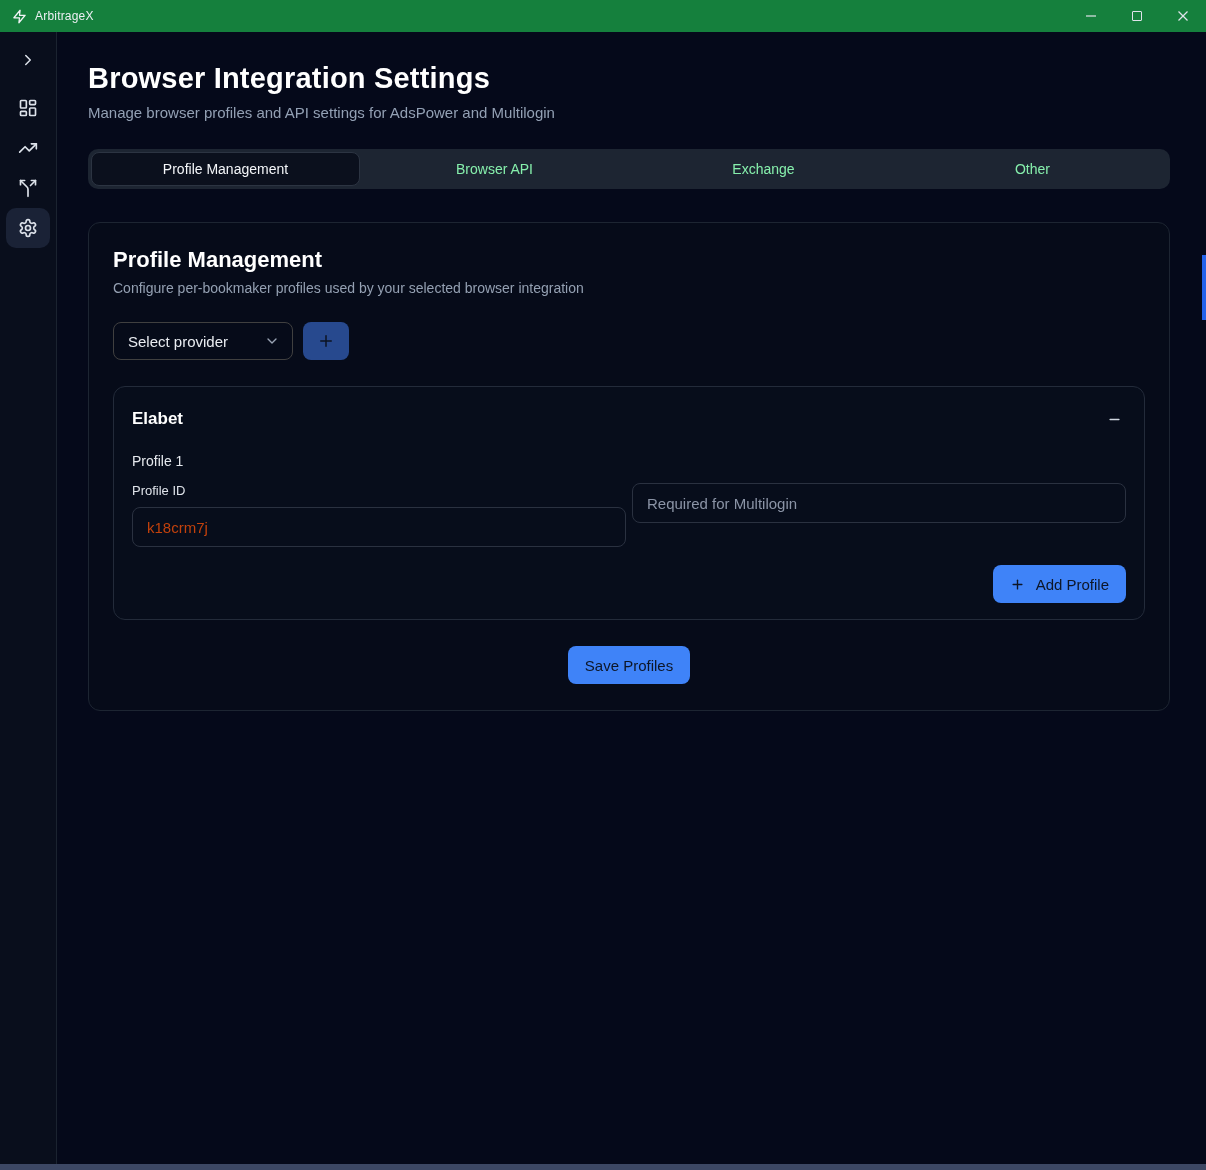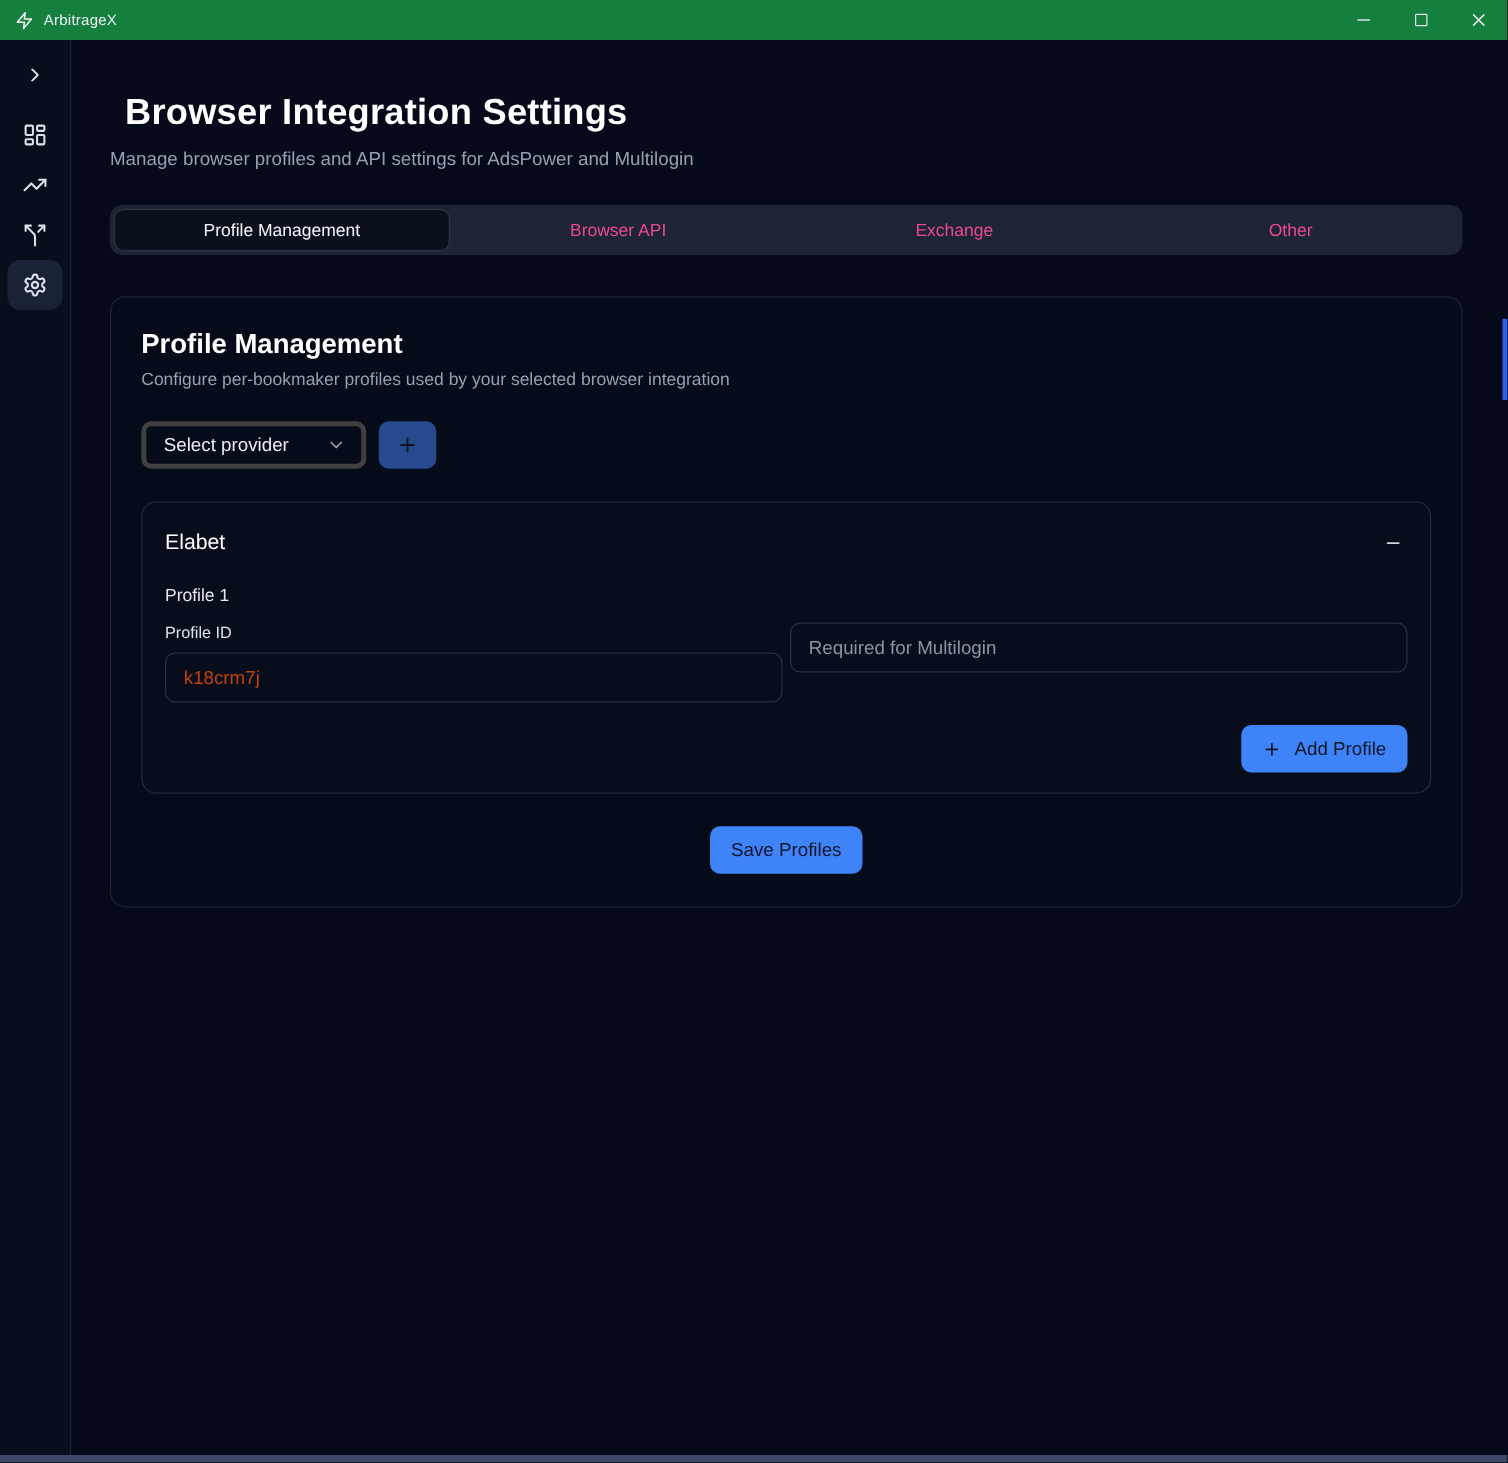--- a/index.html
+++ b/index.html
@@ -44,73 +44,73 @@
     width: 44px; height: 40px; border-radius: 10px;
     display: flex; align-items: center; justify-content: center;
     color: #dde2ea; cursor: pointer; margin-bottom: 0;
   }
   .side-item.toggle { margin-bottom: 8px; }
   .side-item.active { background: #1a2236; }
 
   
   .main { flex: 1; padding: 30px 36px 0 31px; position: relative; }
   .page-title {
-    margin: 12px; color: #ffffff;
+    margin: 0; color: #ffffff;
     font-size: 29px; font-weight: bold; letter-spacing: .2px;
   }
   .page-subtitle { margin-top: 9px; color: #93a0b4; font-size: 15px; }
 
   
   .tabs {
     margin-top: 28px; height: 40px;
     background: #1d2532; border-radius: 10px;
     padding: 3px; display: grid; grid-template-columns: repeat(4, 1fr);
   }
   .tab {
     display: flex; align-items: center; justify-content: center;
-    font-size: 14px; color: #ec4899; border-radius: 8px;
+    font-size: 14px; color: #86efac; border-radius: 8px;
     cursor: pointer; border: 1px solid transparent;
   }
   .tab.active {
     background: #0b101d; border-color: #2c3442; color: #f4f6f9;
   }
 
   
   .card {
     margin-top: 33px; background: #060b19;
     border: 1px solid #1d2532; border-radius: 12px;
     padding: 24px 24px 26px 24px;
   }
   .card-title { margin: 0; color: #ffffff; font-size: 22px; font-weight: bold; }
   .card-subtitle { margin-top: 7px; color: #94a0b2; font-size: 14px; }
 
   .provider-row { margin-top: 26px; display: flex; align-items: center; }
   .select {
     width: 180px; height: 38px;
-    border: 4px solid #404040; border-radius: 8px;
+    border: 1px solid #404040; border-radius: 8px;
     background: transparent; color: #e9ecf1; font-size: 15px;
     display: flex; align-items: center; justify-content: space-between;
     padding: 0 12px 0 14px; cursor: pointer;
   }
   .select .chev { color: #9aa4b4; }
   .add-provider-btn {
     width: 46px; height: 38px; margin-left: 10px;
     background: #27498e; border: none; border-radius: 8px;
     display: flex; align-items: center; justify-content: center;
     color: #0c1322; cursor: pointer;
   }
 
   
   .bm-card {
     margin-top: 26px; background: #070d1b;
     border: 1px solid #232b3a; border-radius: 12px;
     padding: 20px 18px 16px 18px;
   }
   .bm-head { display: flex; align-items: center; justify-content: space-between; }
-  .bm-name { color: #ffffff; font-size: 17px; font-weight: normal; }
+  .bm-name { color: #ffffff; font-size: 17px; font-weight: bold; }
   .collapse-btn {
     background: none; border: none; color: #cfd6df; cursor: pointer;
     width: 24px; height: 24px; display: flex; align-items: center; justify-content: center;
     padding: 0;
   }
   .profile-label { margin-top: 22px; color: #e6e9ee; font-size: 14px; }
   .field-grid { margin-top: 14px; display: grid; grid-template-columns: 1fr 1fr; column-gap: 6px; }
   .field label { display: block; color: #dfe3ea; font-size: 13px; margin-bottom: 9px; }
   .field input {
     width: 100%; height: 40px;

